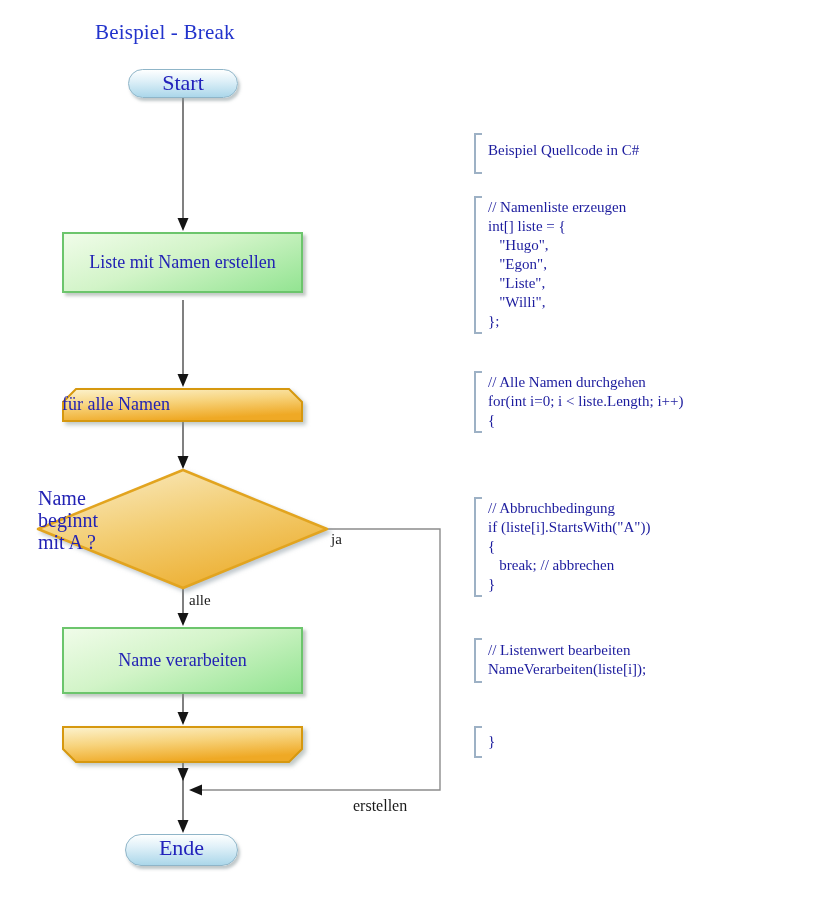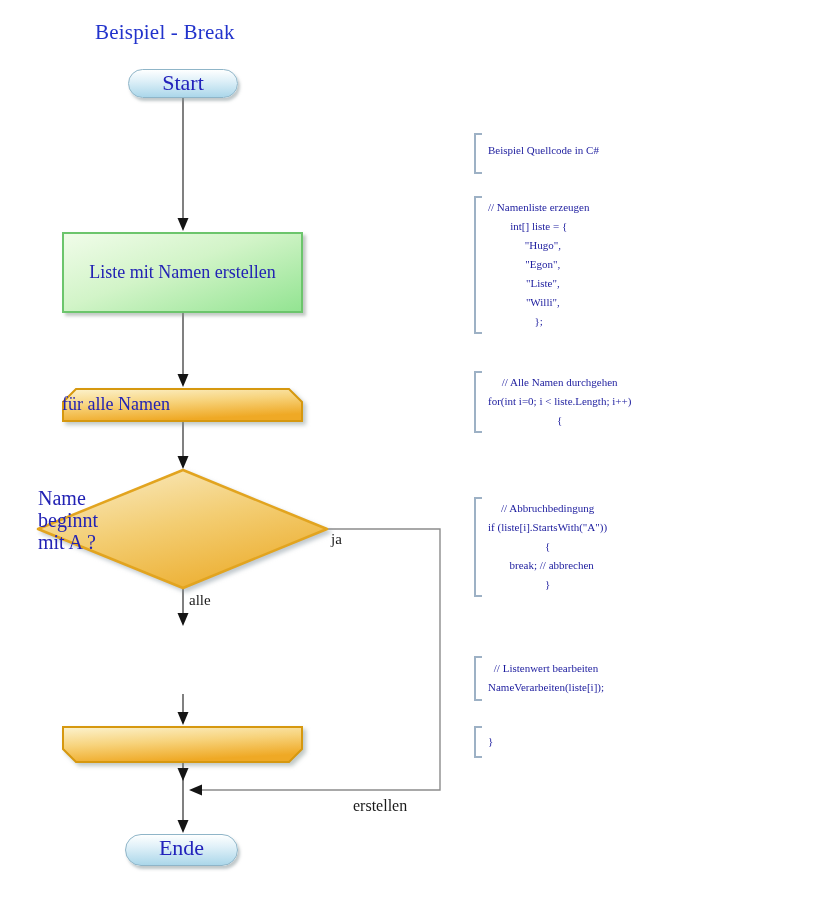--- a/index.html
+++ b/index.html
@@ -23,44 +23,44 @@
   .pill-end{left:125px;top:834px;width:113px;height:32px;}
   
   .process{
     position:absolute;box-sizing:border-box;left:62px;width:241px;
     border:2px solid #6cc56c;
     background:linear-gradient(160deg,#f0fce9 0%,#d2f4c8 45%,#93e492 100%);
     box-shadow:3px 3px 3px rgba(135,150,140,0.5);
     display:flex;align-items:center;justify-content:center;
     font-size:18px;color:#2222b4;
   }
-  .process-1{top:232px;height:81px;}
+  .process-1{top:232px;height:61px;}
   .process-2{top:627px;height:67px;}
   .shape-svg{position:absolute;overflow:visible;}
   .shape-label{
     position:absolute;text-align:left;font-size:18px;color:#2222b4;pointer-events:none;
   }
   .loop-label{left:62px;top:394px;width:241px;}
   .diamond-label{left:38px;top:487px;width:290px;line-height:22px;font-size:20px;white-space:pre-line;}
   
   .edge-label{position:absolute;font-size:15px;color:#1a1a1a;}
   .label-ja{left:331px;top:531px;}
   .label-nein{left:189px;top:592px;}
   .label-abbrechen{left:353px;top:797px;font-size:16px;}
   
   .code-block{position:absolute;left:474px;display:flex;align-items:stretch;}
   .code-bracket{width:6px;border-left:2px solid #9db1c5;border-top:2px solid #9db1c5;border-bottom:2px solid #9db1c5;}
   .code-text{
-    padding-left:6px;font-size:11px;line-height:19px;color:#1c1c9e;white-space:pre;text-align:center;
+    padding-left:6px;font-size:15px;line-height:19px;color:#1c1c9e;white-space:pre;
   }
   .cb-1{top:133px;}.cb-1 .code-text{padding-top:8px;padding-bottom:14px;}
   .cb-2{top:196px;}.cb-2 .code-text{padding-top:2px;padding-bottom:3px;}
   .cb-3{top:371px;}.cb-3 .code-text{padding-top:2px;padding-bottom:3px;}
   .cb-4{top:497px;}.cb-4 .code-text{padding-top:2px;padding-bottom:3px;}
-  .cb-5{top:656px;}.cb-5 .code-text{padding-top:3px;padding-bottom:4px;}
+  .cb-5{top:638px;}.cb-5 .code-text{padding-top:3px;padding-bottom:4px;}
   .cb-6{top:726px;}.cb-6 .code-text{padding-top:6px;padding-bottom:7px;}
   .connector-layer{position:absolute;left:0;top:0;width:816px;height:899px;}
 </style>
 </head>
 <body>
 
 <div class="canvas">
 
   <svg class="connector-layer" width="816" height="899" viewBox="0 0 816 899">
 
@@ -112,20 +112,23 @@
         <stop offset="0.55" stop-color="#f3cd72"></stop>
         <stop offset="1" stop-color="#edb136"></stop>
       </linearGradient>
     </defs>
     <polygon points="147,2 291,61 147,120 2,61" fill="url(#diamondGrad)" stroke="#e2a41f" stroke-width="2.5" stroke-linejoin="round"></polygon>
   </svg>
   <div class="shape-label diamond-label">Name
 beginnt
 mit A ?</div>
 
+  <div class="process process-2">
+    <span>Name verarbeiten</span>
+  </div>
 
   <svg class="shape-svg" style="left:62px;top:726px;filter:drop-shadow(3px 3px 2px rgba(130,145,140,0.5));" width="241" height="38" viewBox="0 0 241 38">
     <polygon points="1,1 240,1 240,23 227,36 14,36 1,23" fill="url(#orangeGrad)" stroke="#d6980f" stroke-width="2"></polygon>
   </svg>
 
   <div class="pill pill-end">
     <span>Ende</span>
   </div>
 
   <div class="edge-label label-ja">ja</div>

